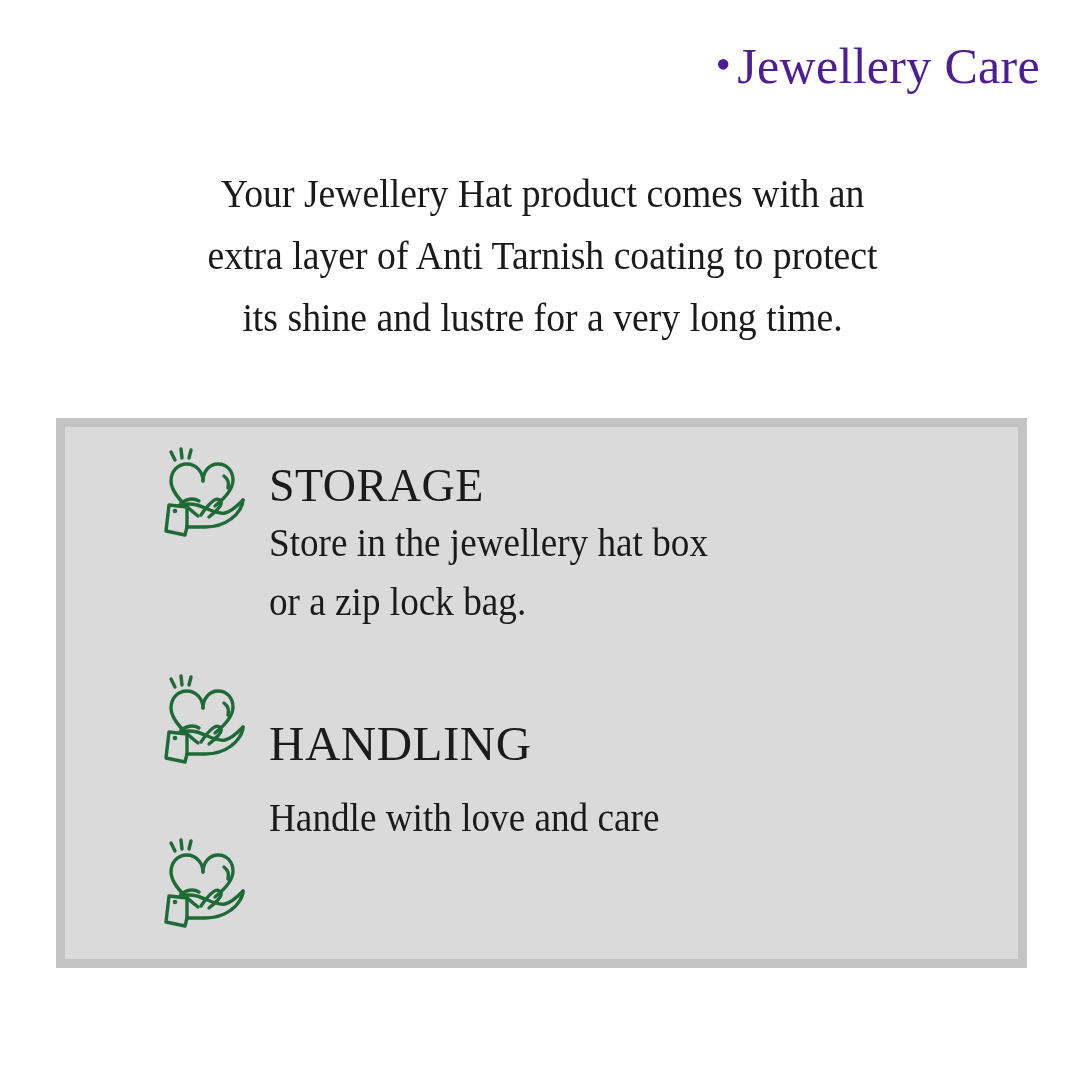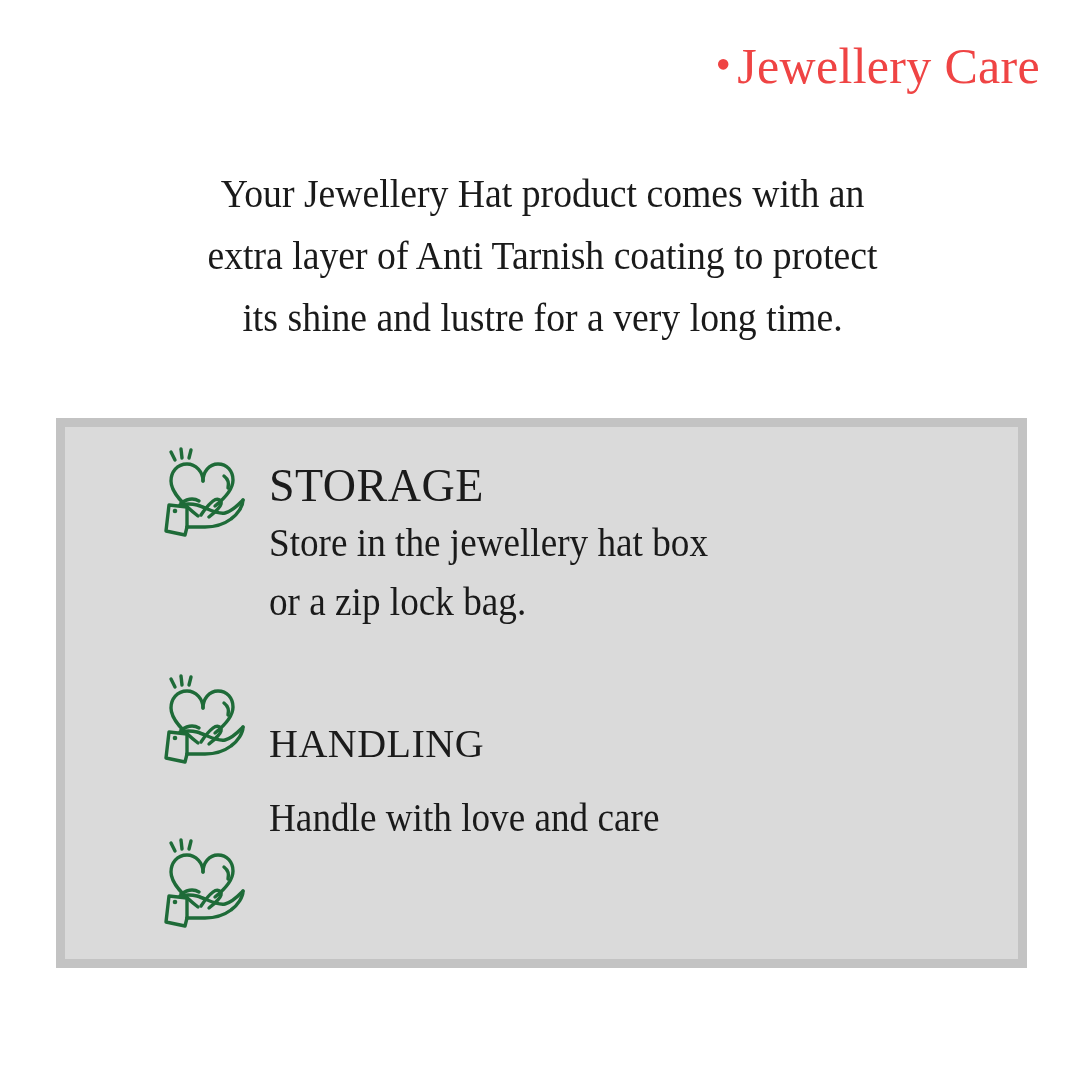--- a/index.html
+++ b/index.html
@@ -21,21 +21,21 @@
   .page-title {
     position: absolute;
     top: 34px;
     right: 40px;
     width: 700px;
     text-align: right;
     font-family: "Liberation Serif", "DejaVu Serif", serif;
     font-size: 50px;
     line-height: 64px;
     font-weight: 400;
-    color: #ef4444;
+    color: #4c1d95;
     letter-spacing: 0.3px;
     white-space: nowrap;
   }
   .page-title .bullet-dot {
     display: inline-block;
     margin-right: 6px;
     font-size: 44px;
     line-height: 1;
     vertical-align: 4px;
   }
@@ -106,21 +106,21 @@
   .care-heading {
     font-family: "Liberation Serif", "DejaVu Serif", serif;
     font-size: 46px;
     line-height: 50px;
     font-weight: 400;
     color: #1b1b1b;
     letter-spacing: 0.5px;
     white-space: nowrap;
   }
   .care-row.row-handling .care-heading {
-    font-size: 40px;
+    font-size: 49px;
     line-height: 52px;
     letter-spacing: 0.5px;
   }
   .care-row.row-liquids .care-heading {
     font-size: 49px;
     line-height: 54px;
     font-weight: 700;
     letter-spacing: 0px;
     transform: scaleX(0.97);
     transform-origin: left center;

